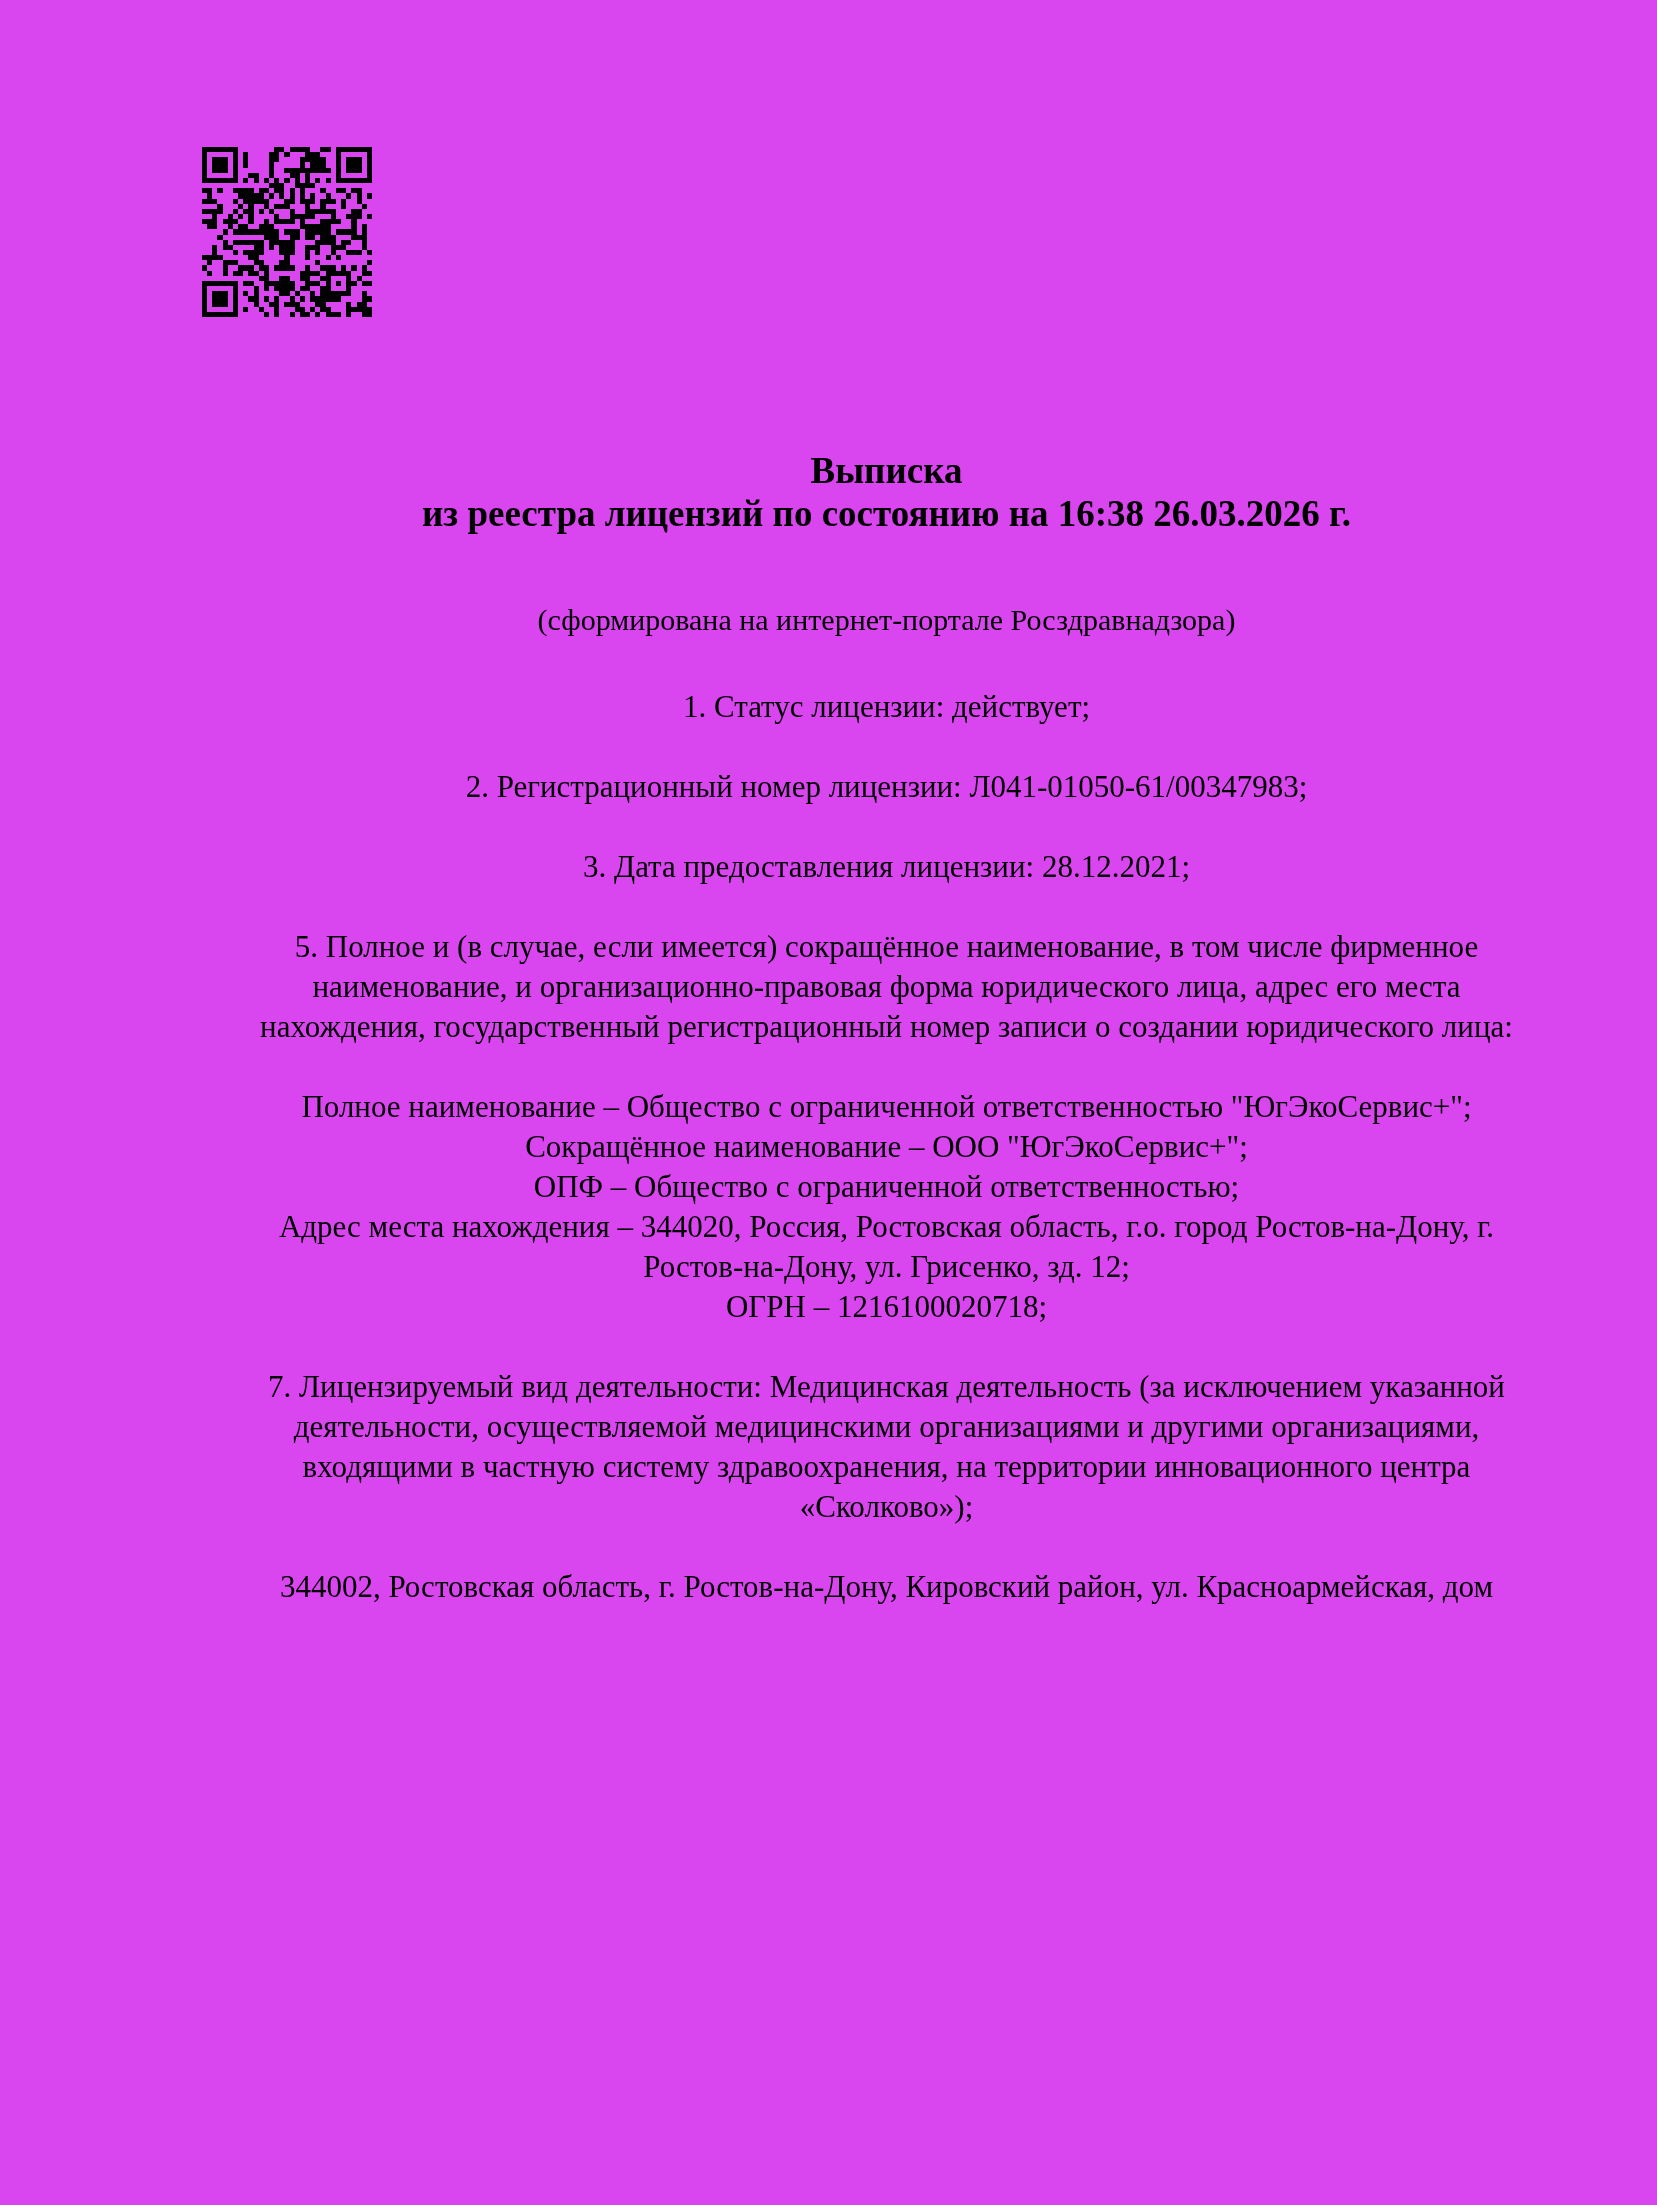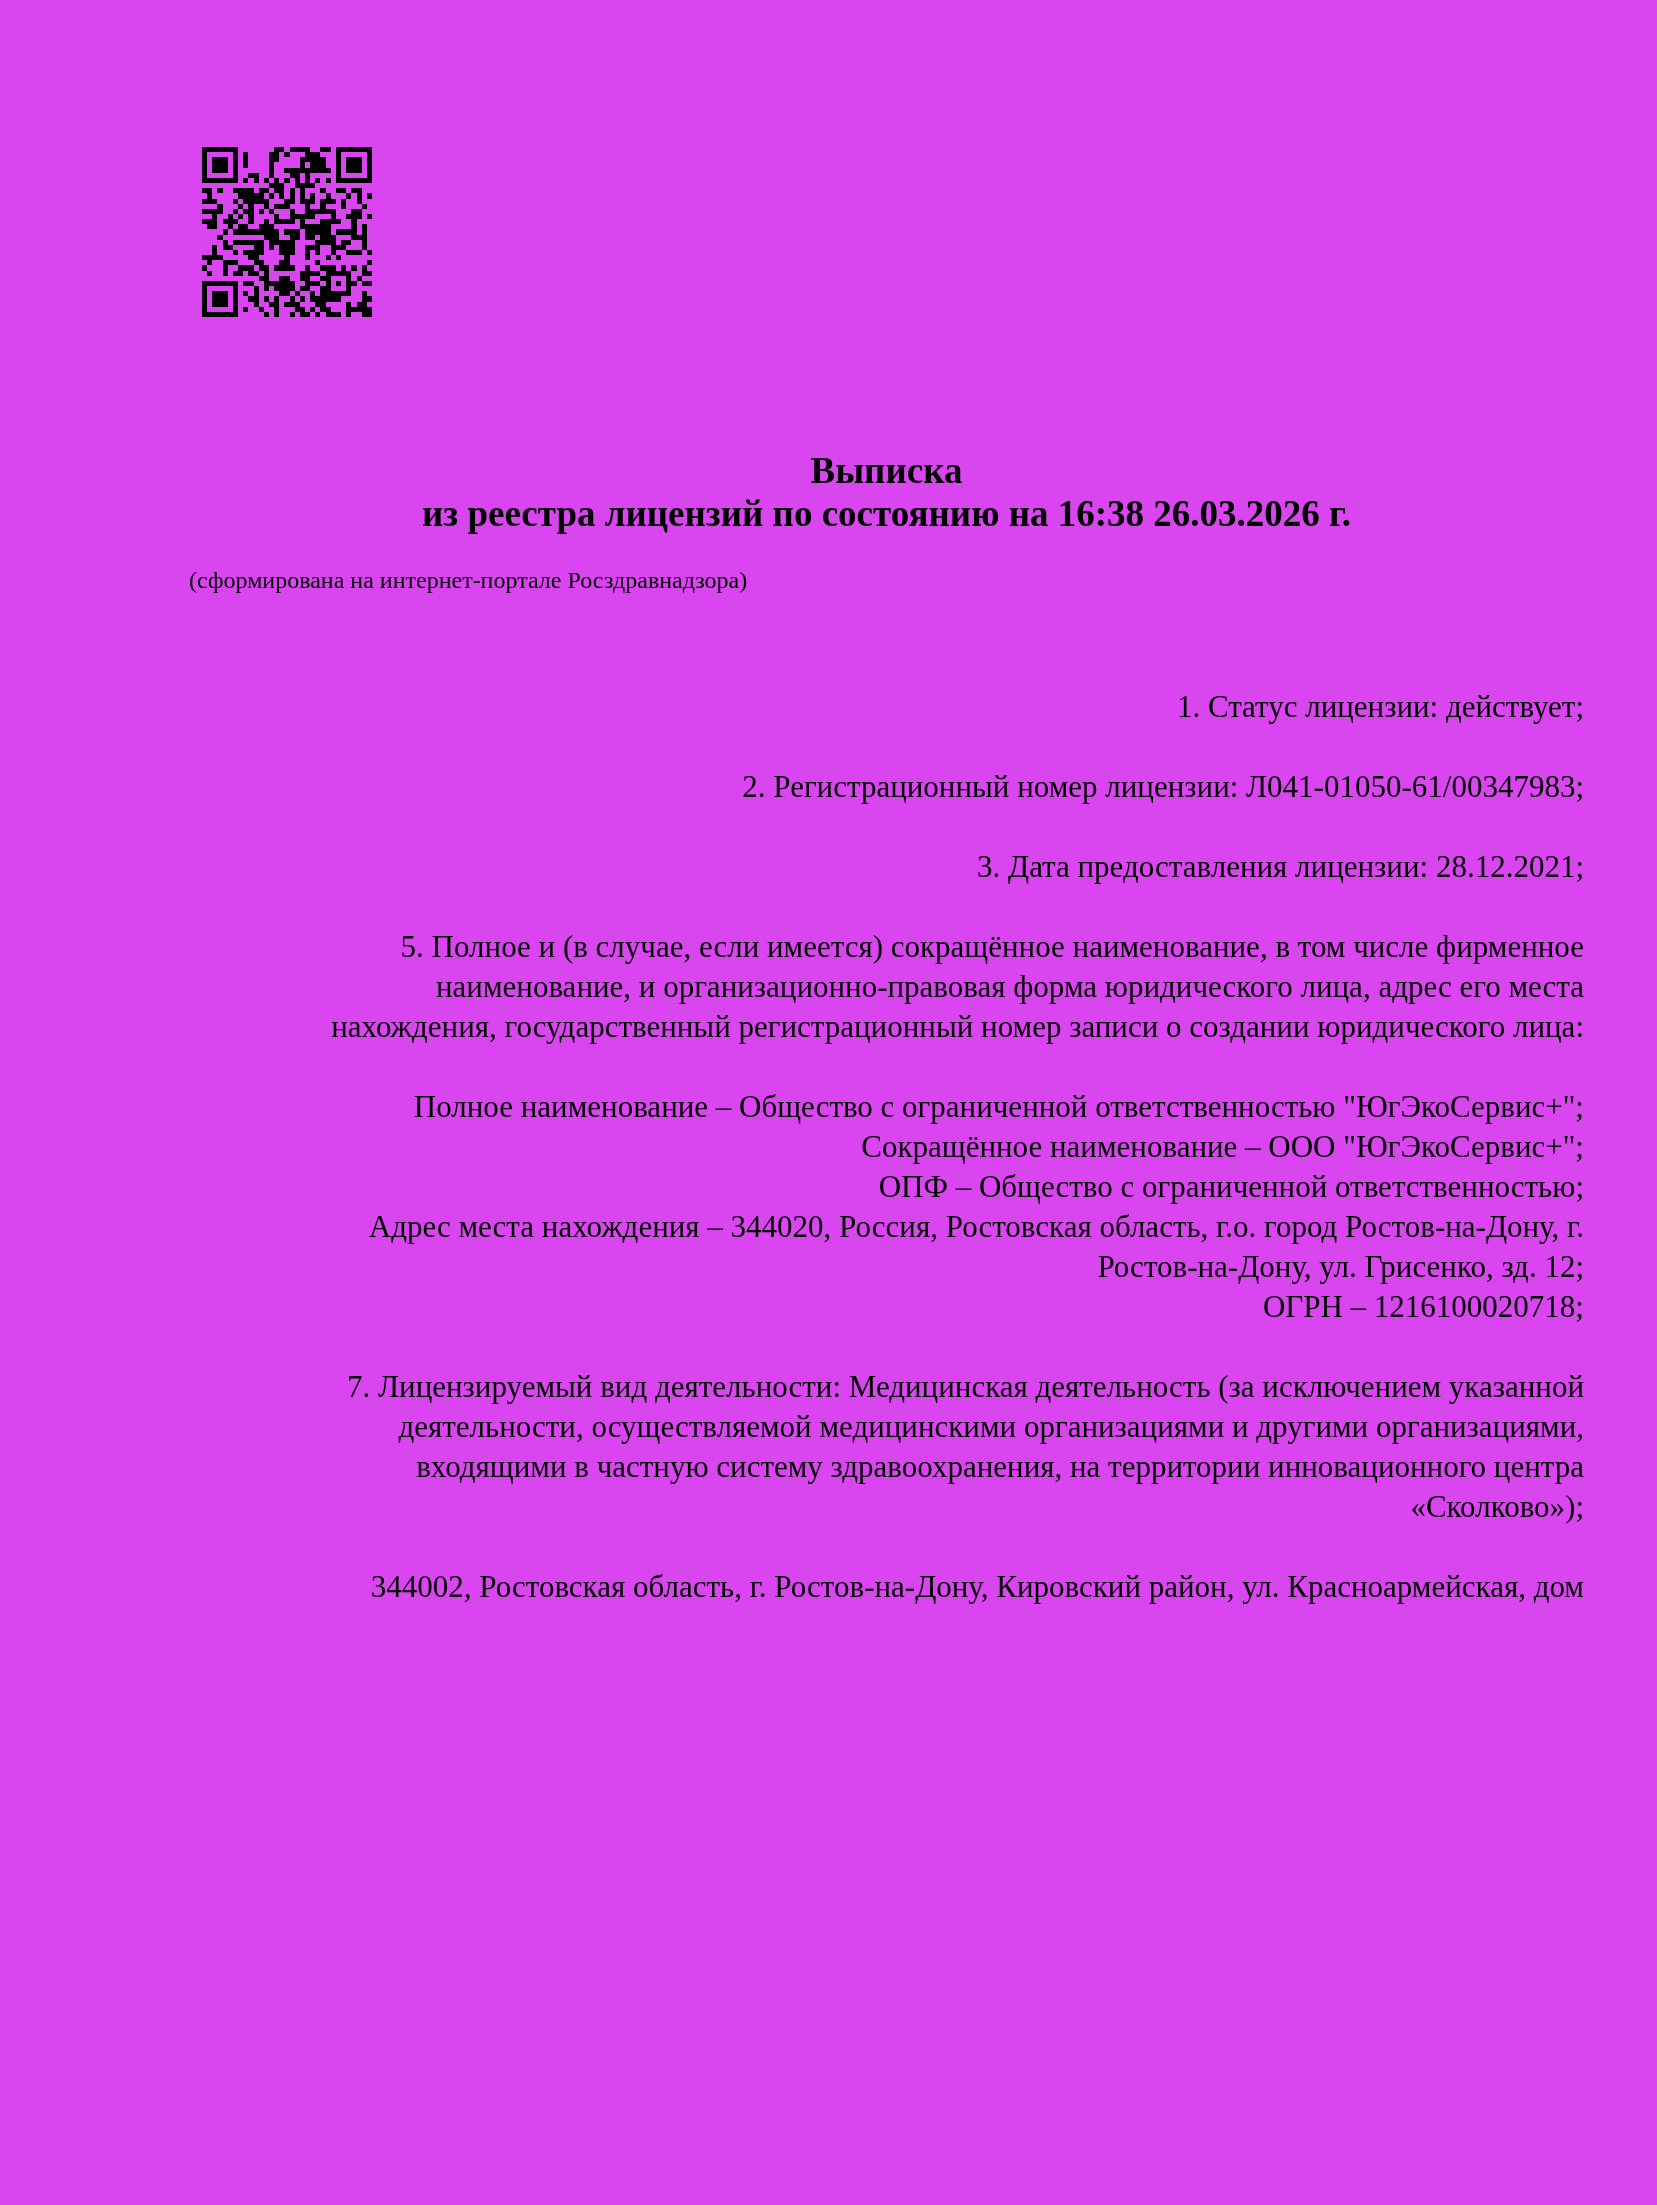--- a/index.html
+++ b/index.html
@@ -31,34 +31,34 @@
     width: 1395px;
     text-align: center;
     font-weight: bold;
     font-size: 37px;
     line-height: 43px;
     white-space: nowrap;
   }
   .subtitle {
     position: absolute;
     left: 189px;
-    top: 563px;
+    top: 602px;
     width: 1395px;
-    text-align: left;
-    font-size: 24px;
+    text-align: center;
+    font-size: 30px;
     line-height: 35px;
   }
   .doc-body {
     position: absolute;
     left: 189px;
     top: 687px;
     width: 1395px;
     font-size: 31px;
     line-height: 40px;
-    text-align: right;
+    text-align: center;
   }
   .doc-body p {
     margin: 0 0 40px 0;
     padding: 0;
   }
 </style>
 </head>
 <body>
 
 <div class="page">

